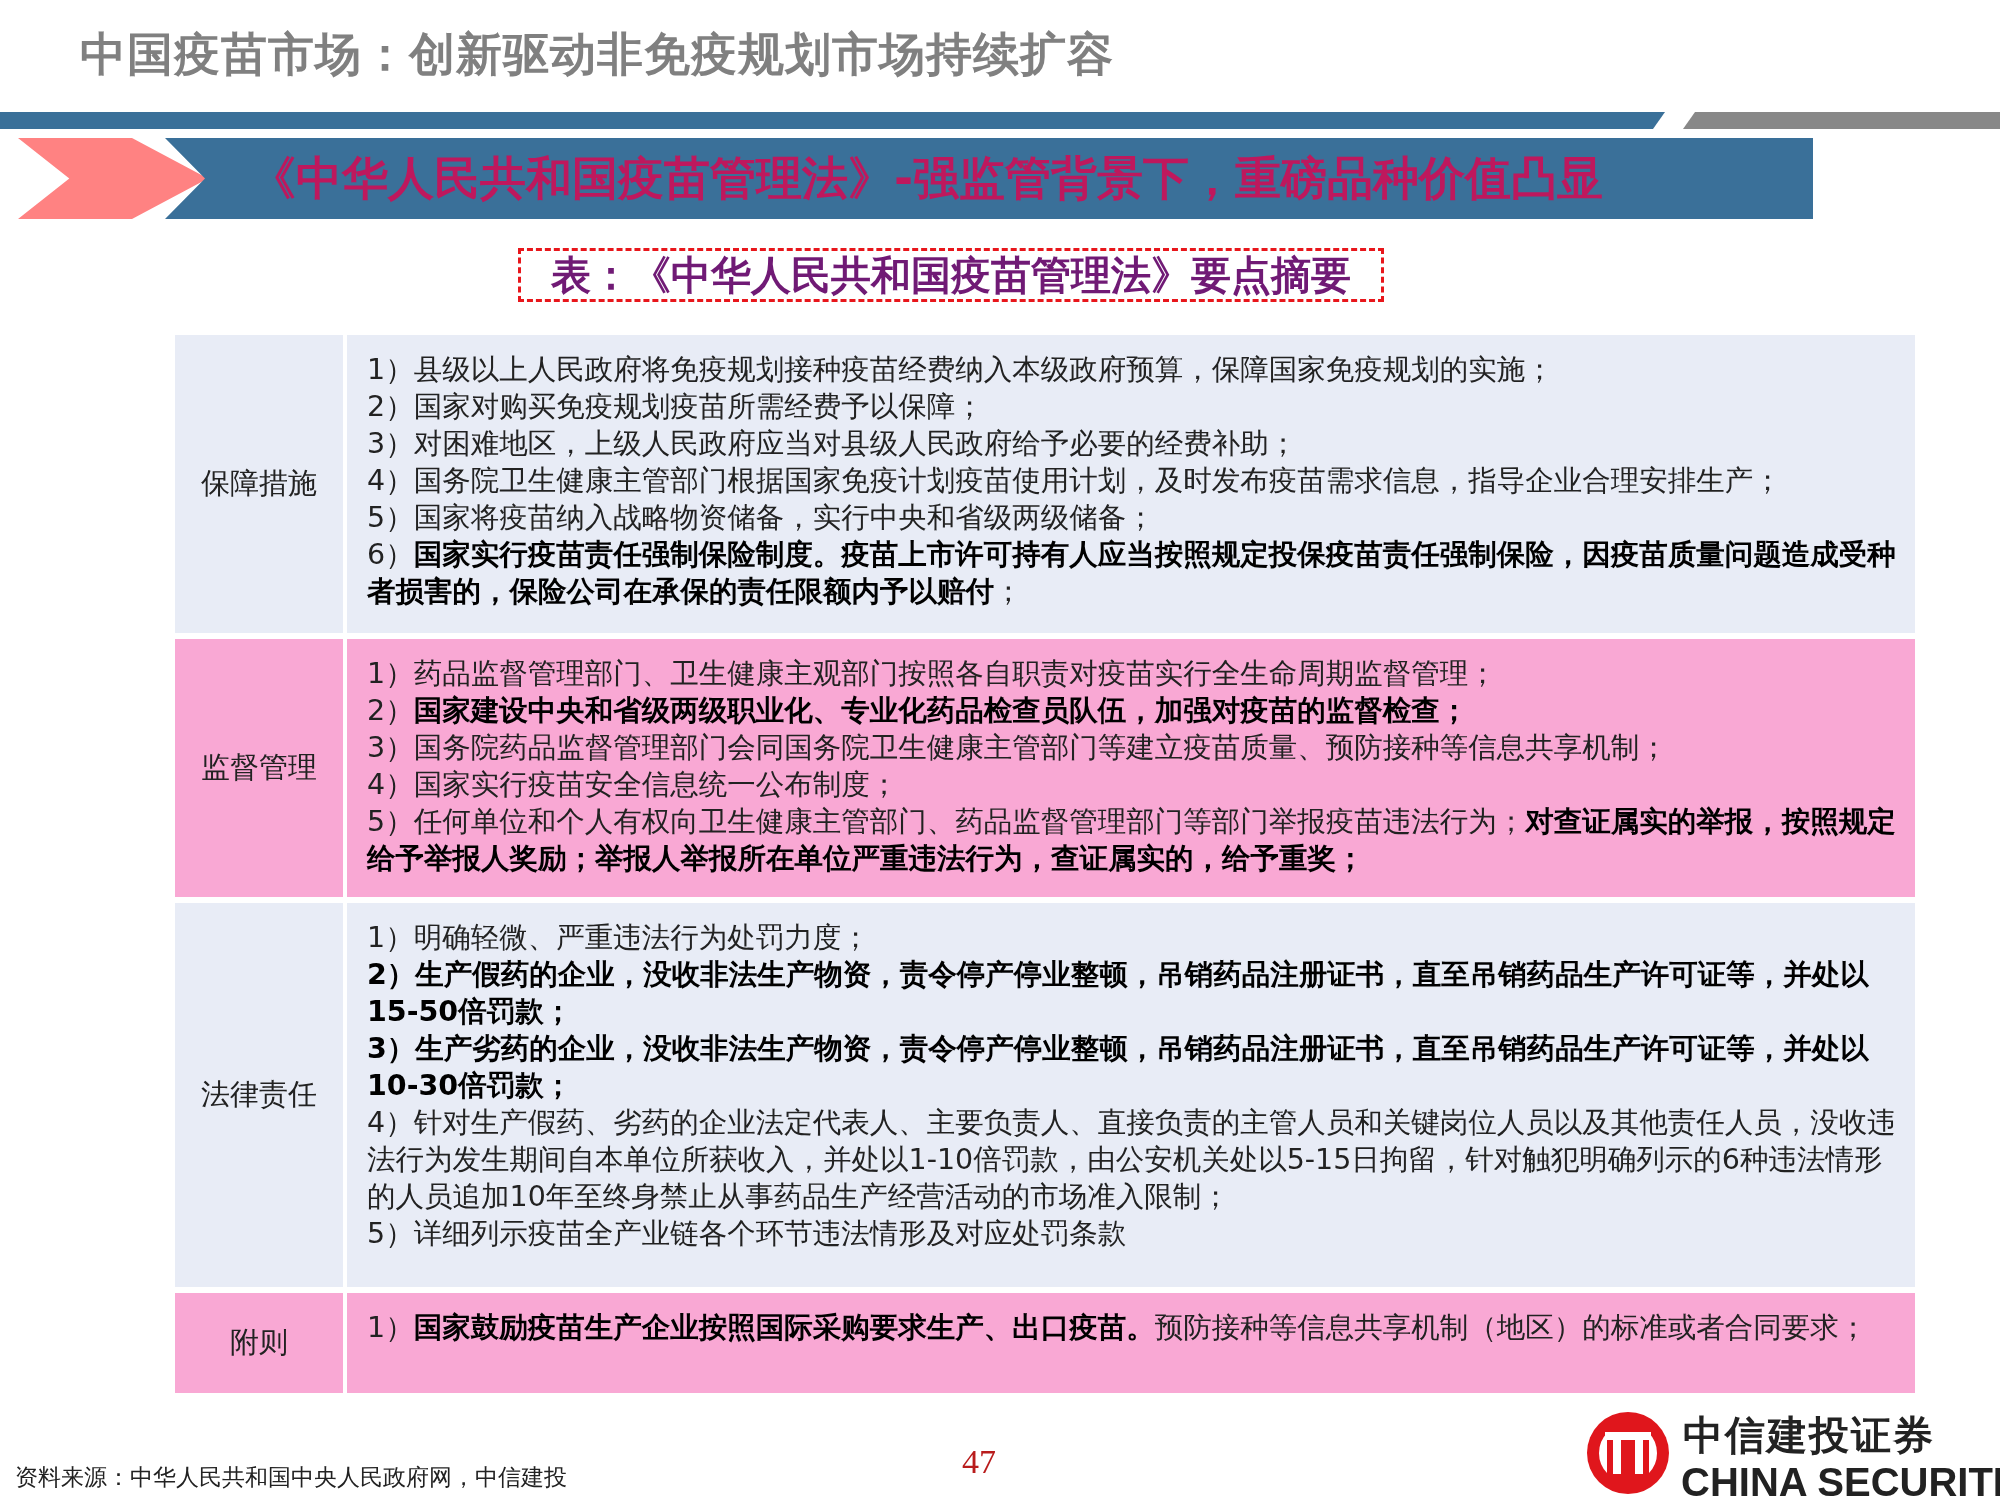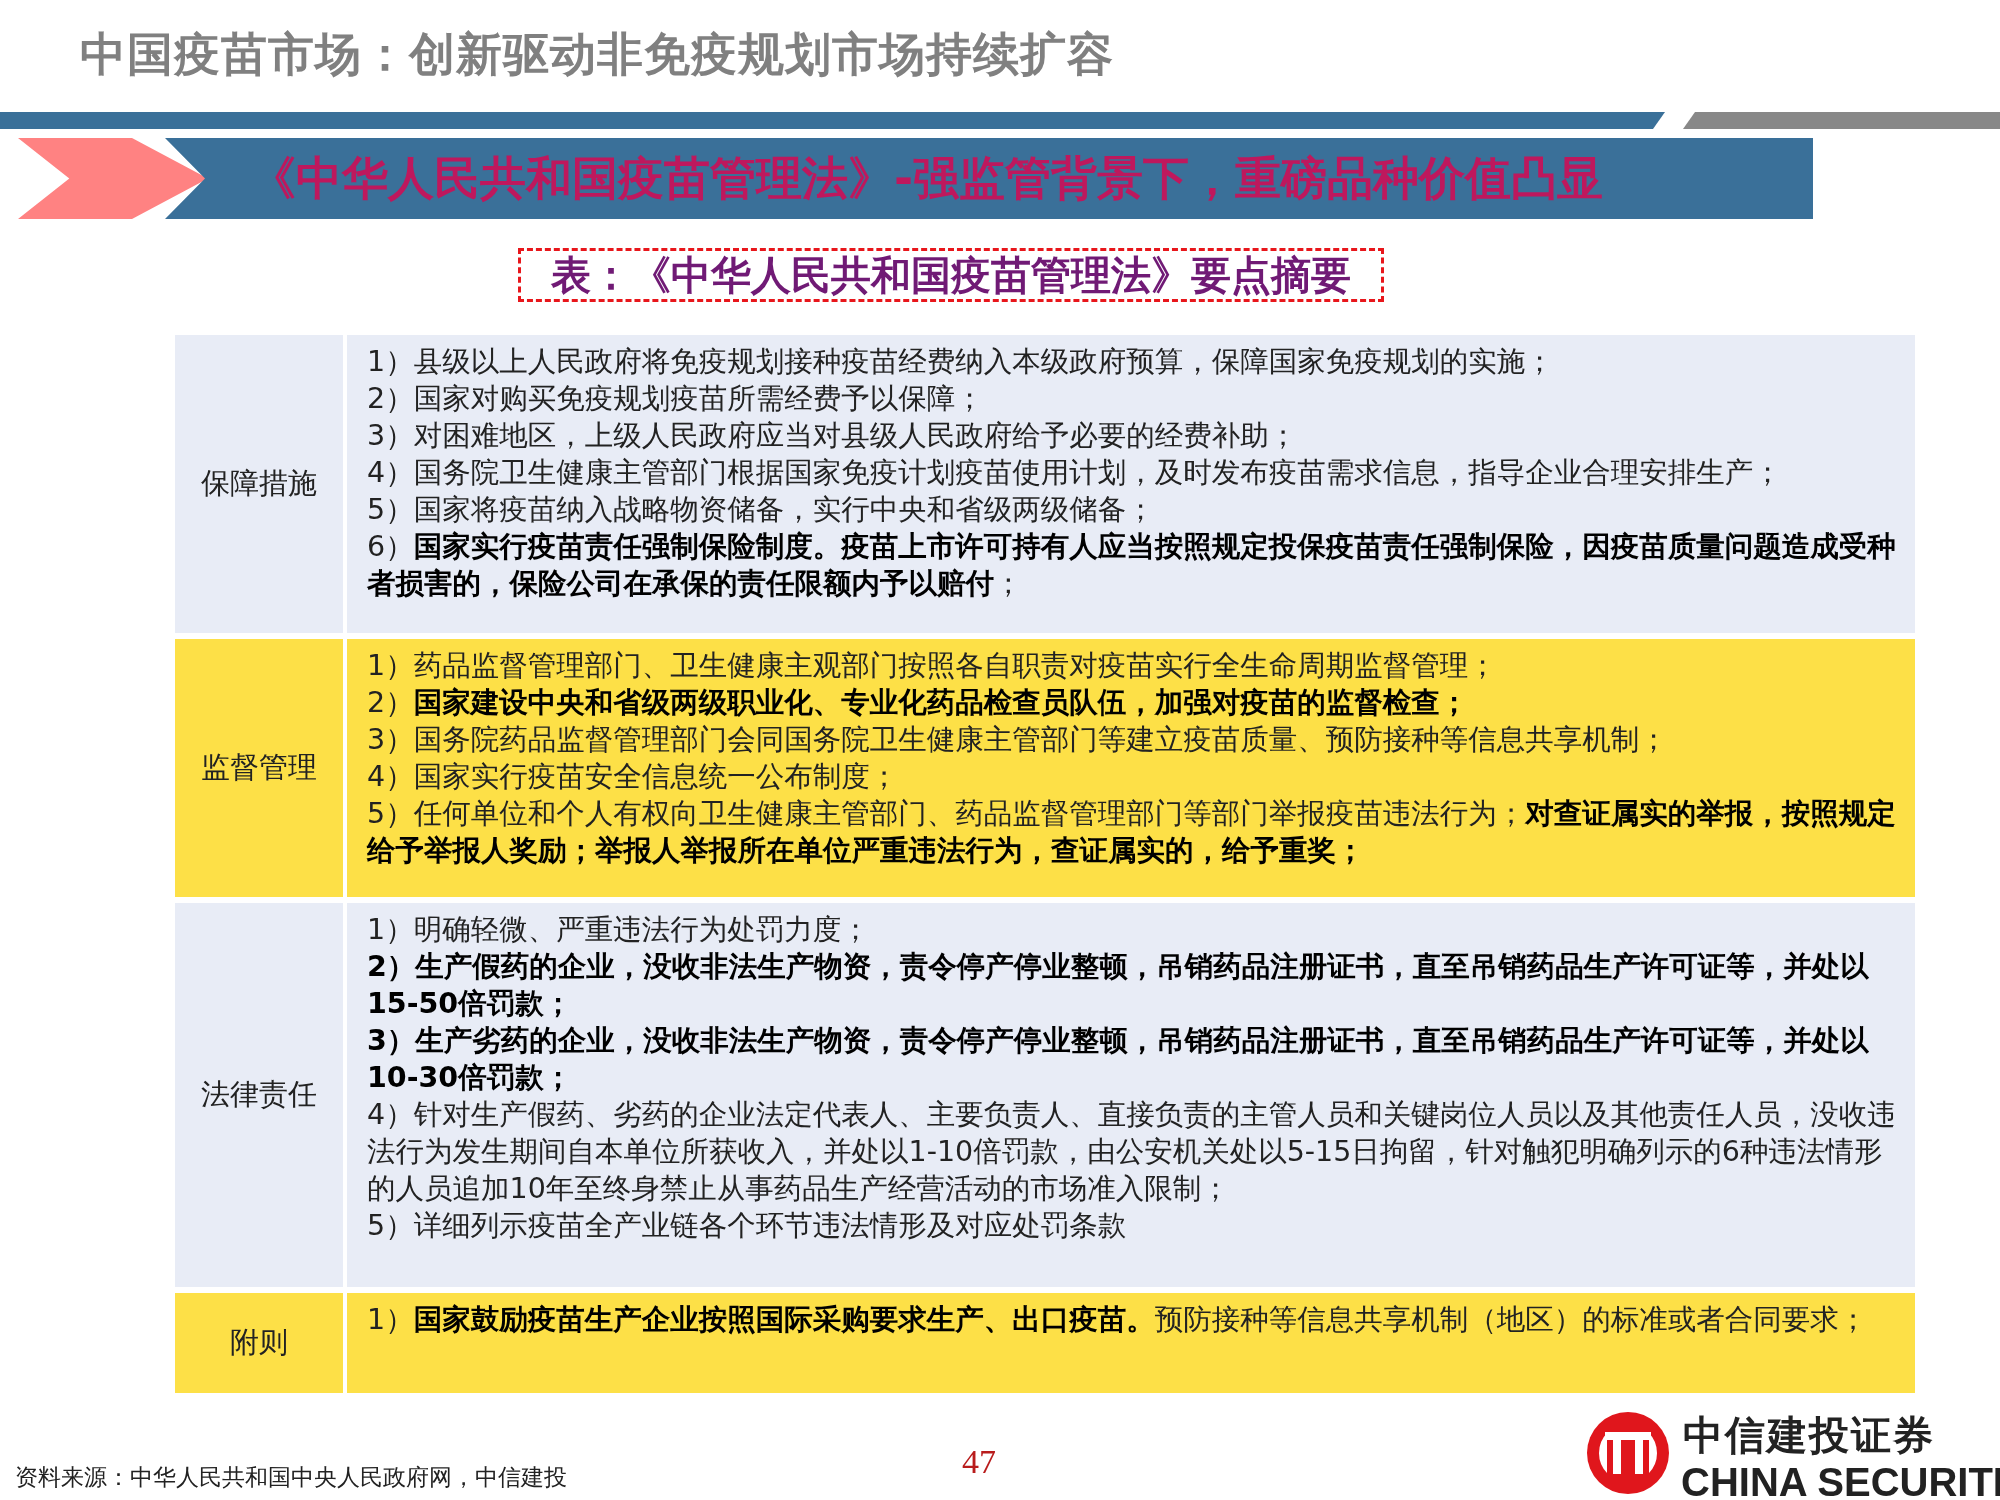--- a/index.html
+++ b/index.html
@@ -47,24 +47,24 @@
   }
   .table {
     position: absolute; left: 175px; top: 335px; width: 1740px;
   }
   .row { display: flex; margin-bottom: 6px; }
   .row .label {
     width: 168px; flex: none; display: flex; align-items: center; justify-content: center;
     font-size: 29px; color: #222; margin-right: 4px;
   }
   .row .content {
-    flex: 1; padding: 8px 10px 8px 20px; font-size: 28.5px; line-height: 37px; color: #222;
+    flex: 1; padding: 16px 10px 8px 20px; font-size: 28.5px; line-height: 37px; color: #222;
   }
   .row.light .label, .row.light .content { background: #e8ecf6; }
-  .row.dark .label, .row.dark .content { background: #fde047; }
+  .row.dark .label, .row.dark .content { background: #f9a8d4; }
   .content .line { display: block; white-space: normal; }
   .content b { font-weight: bold; color: #000; }
   .source {
     position: absolute; left: 15px; top: 1462px; font-size: 23px; color: #222;
     white-space: nowrap;
   }
   .page-number {
     position: absolute; left: 962px; top: 1443px; font-size: 34px; color: #b91c1c; font-family: Liberation Serif, serif;
   }
   .logo {

